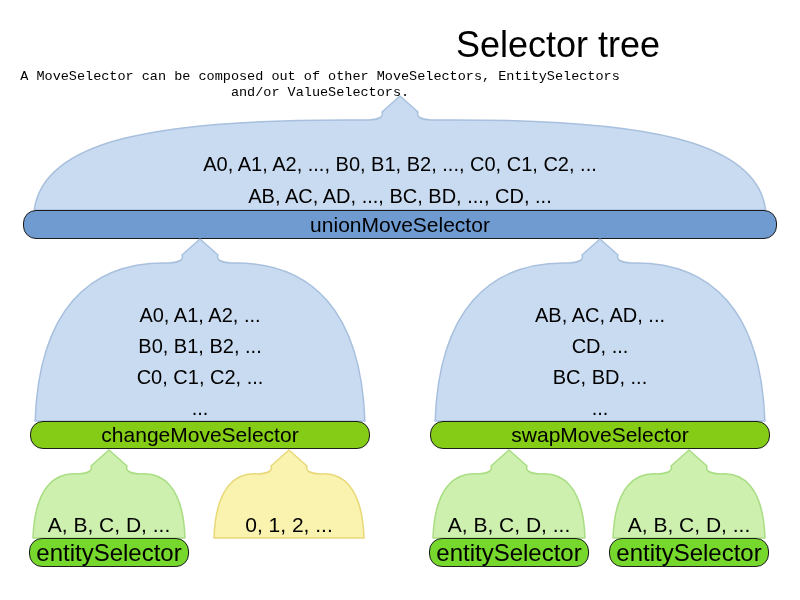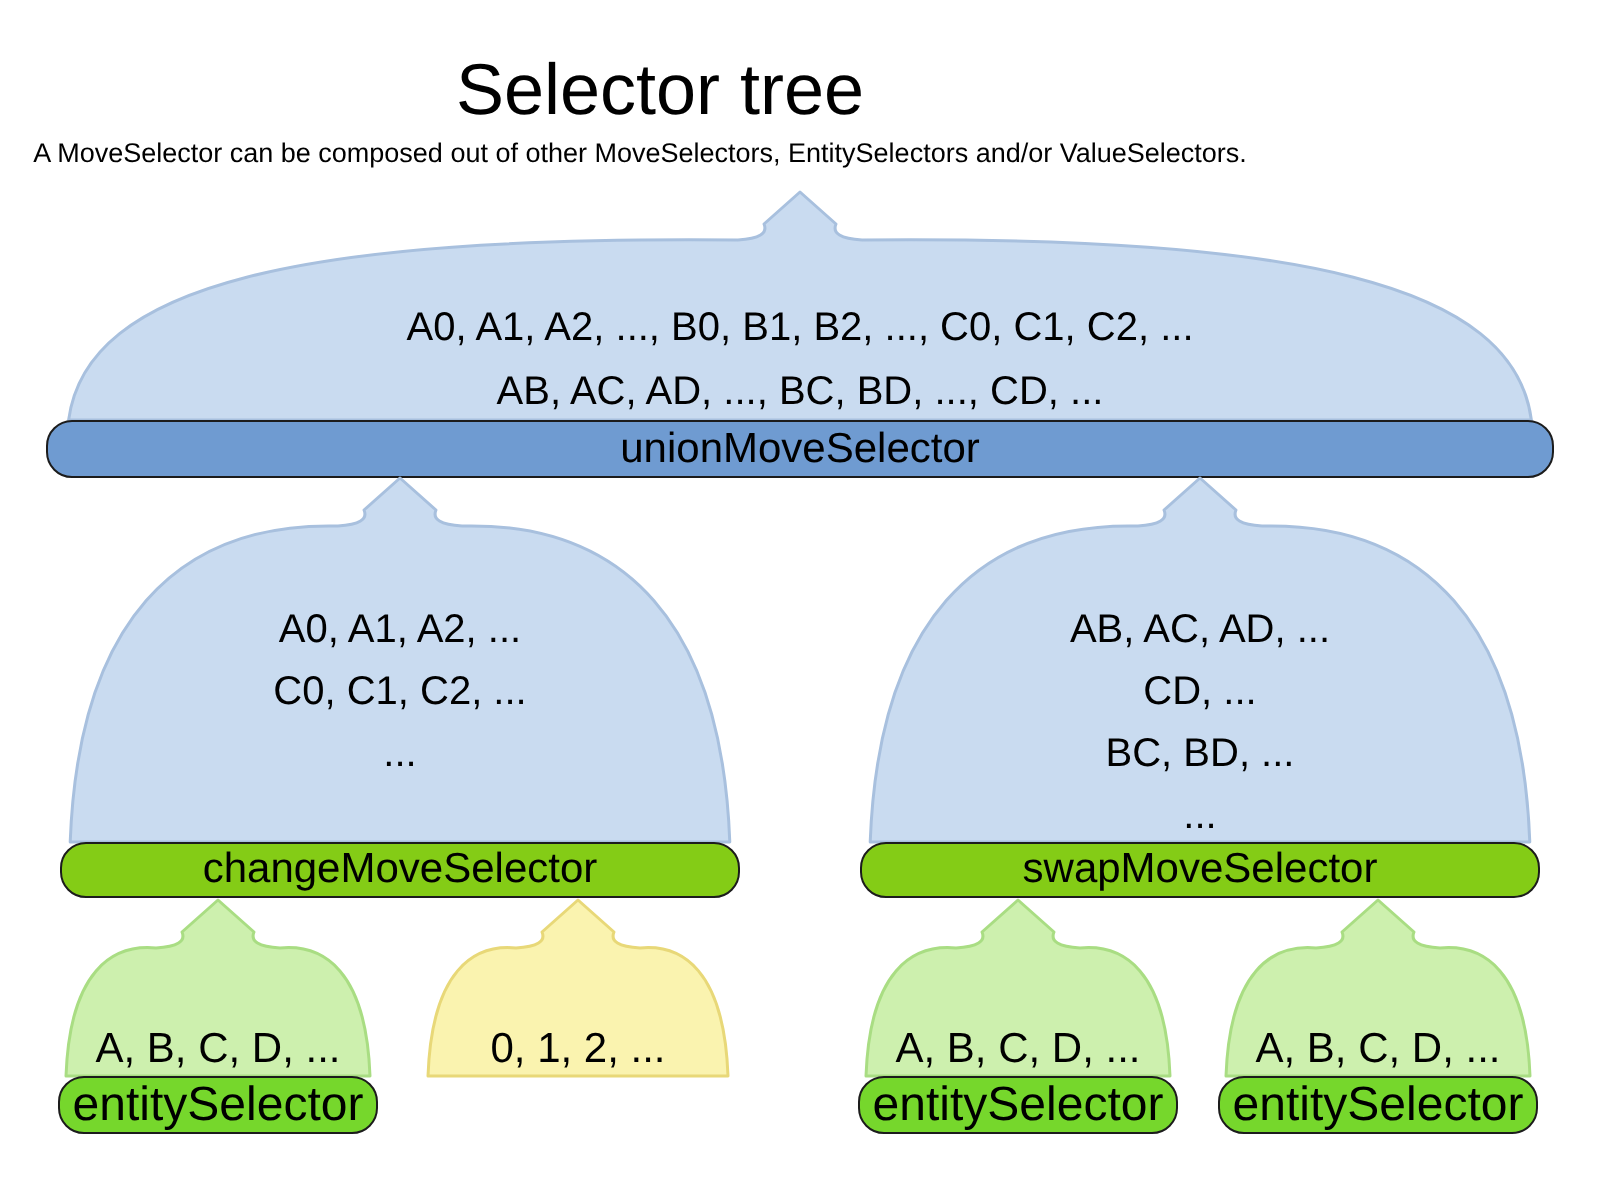--- a/index.html
+++ b/index.html
@@ -1,21 +1,21 @@
 <!DOCTYPE html>
 <html><head>
 <meta charset="utf-8">
 <style>
   html,body{margin:0;padding:0;background:#fff;}
   #stage{position:relative;width:800px;height:600px;background:#ffffff;overflow:hidden;
          font-family:"Liberation Sans",sans-serif;color:#000;}
-  .title{position:absolute;top:26px;left:0;width:660px;text-align:center;
+  .title{position:absolute;top:26px;left:0;width:660px;text-align:right;
          font-size:36px;line-height:38px;font-weight:400;}
   .subtitle{position:absolute;top:69px;left:0;width:640px;text-align:center;
-         font-size:13.5px;line-height:16px;}
+         font-size:13.5px;line-height:16px;font-family:Liberation Mono, monospace;}
   .cloud{position:absolute;}
   .cloud svg{position:absolute;left:0;top:0;overflow:visible;display:block;}
   .lines{position:absolute;left:0;right:0;text-align:center;font-size:20px;}
   .lines div{white-space:nowrap;}
   .bar{position:absolute;left:0;right:0;box-sizing:border-box;
        border:1.5px solid #1c1c1c;border-radius:13px;
        display:flex;align-items:center;justify-content:center;
        font-size:21px;white-space:nowrap;}
   
   #union  {left:23px;  top:96px;  width:754px; height:143px;}
@@ -51,20 +51,21 @@
     </div>
     <div class="bar" style="background: rgb(111, 155, 209);">unionMoveSelector</div>
   </div>
 
   <div class="cloud" id="change">
     <svg width="340" height="182" viewBox="0 0 340 182">
         <path d="M5.1,182 C9.18,72.8 57.800000000000004,22 139,24 Q155,23 152,16 L170,0 L188,16 Q185,23 201,24 C282.2,22 330.82,72.8 334.9,182 Z" fill="#c9dbf0" stroke="#a8c0de" stroke-width="1.5" stroke-linejoin="round"></path>
       </svg>
     <div class="lines">
       <div>A0, A1, A2, ...</div>
+      <div>B0, B1, B2, ...</div>
       <div>C0, C1, C2, ...</div>
       <div>...</div>
     </div>
     <div class="bar" style="background: #84cc16;">changeMoveSelector</div>
   </div>
 
   <div class="cloud" id="swap">
     <svg width="340" height="182" viewBox="0 0 340 182">
         <path d="M5.1,182 C9.18,72.8 57.800000000000004,22 139,24 Q155,23 152,16 L170,0 L188,16 Q185,23 201,24 C282.2,22 330.82,72.8 334.9,182 Z" fill="#c9dbf0" stroke="#a8c0de" stroke-width="1.5" stroke-linejoin="round"></path>
       </svg>

